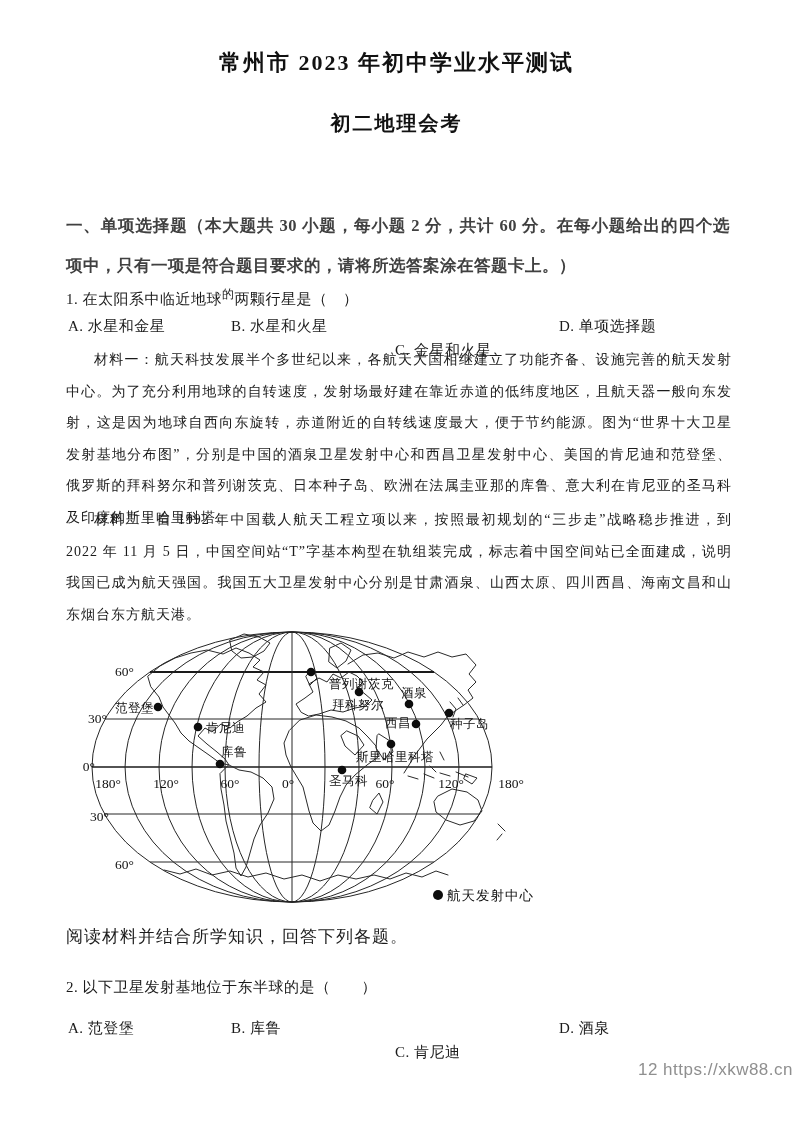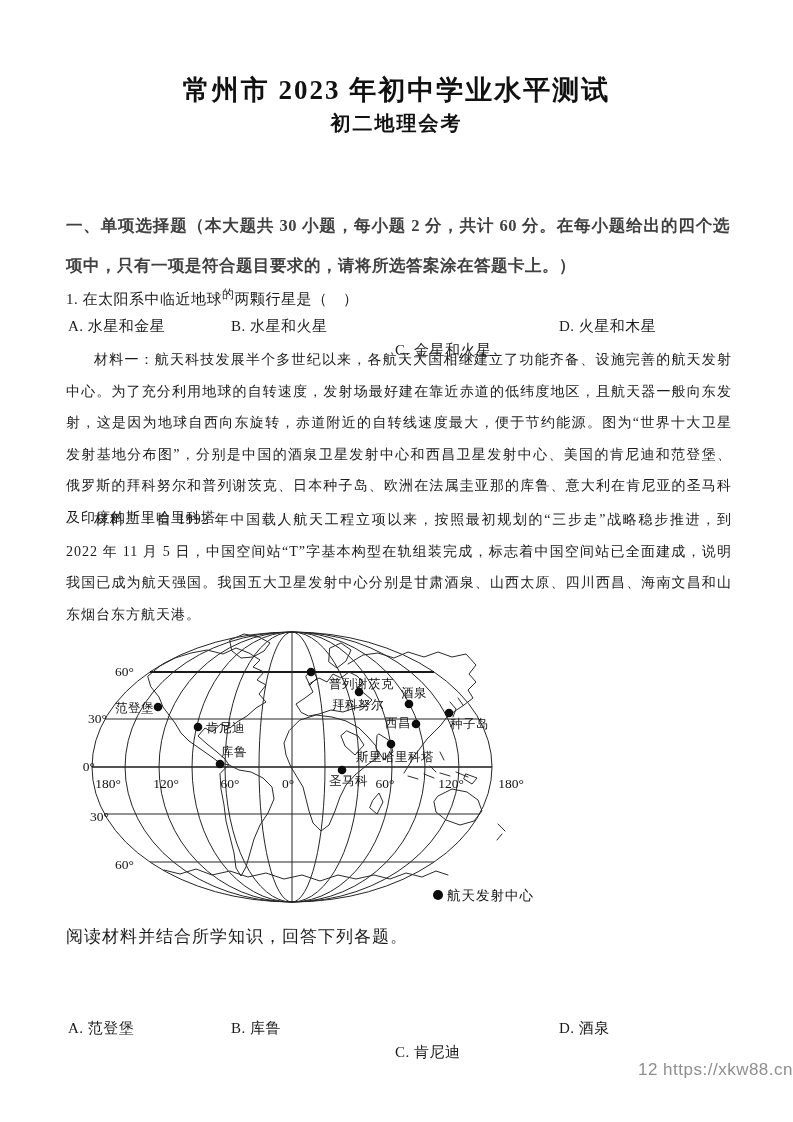--- a/index.html
+++ b/index.html
@@ -8,21 +8,21 @@
     width:793px;height:1122px;
     background:#ffffff;
     font-family:"Liberation Serif","DejaVu Serif",serif;
     color:#1b1b1b;
     overflow:hidden;
   }
   .doc-title{
     position:absolute;left:0;width:793px;text-align:center;
     font-weight:bold;margin:0;color:#111;
   }
-  .doc-title.l1{top:72px;font-size:27px;letter-spacing:2px;}
+  .doc-title.l1{top:48px;font-size:22px;letter-spacing:2px;}
   .doc-title.l2{top:110px;font-size:20px;letter-spacing:2px;}
   .section-heading{
     position:absolute;top:206px;left:66px;width:664px;
     font-size:16.5px;font-weight:bold;line-height:40px;
     text-align:justify;letter-spacing:0.5px;color:#404040;
   }
   .q-line{
     position:absolute;left:66px;width:680px;
     font-size:15px;letter-spacing:0.5px;color:#1b1b1b;
   }
@@ -73,21 +73,21 @@
   <h2 class="doc-title l2">初二地理会考</h2>
 
   <div class="section-heading">一、单项选择题（本大题共 30 小题，每小题 2 分，共计 60 分。在每小题给出的四个选项中，只有一项是符合题目要求的，请将所选答案涂在答题卡上。）</div>
 
   <div class="q-line q1-line"><span>1. 在太阳系中临近地球</span><sup>的</sup><span>两颗行星是（　）</span></div>
 
   <div class="opts-row opts1">
     <span class="opt a">A. 水星和金星</span>
     <span class="opt b">B. 水星和火星</span>
     <span class="opt c">C. 金星和火星</span>
-    <span class="opt d">D. 火星和木星</span>
+    <span class="opt d">D. 单项选择题</span>
   </div>
 
   <p class="material m1">材料一：航天科技发展半个多世纪以来，各航天大国相继建立了功能齐备、设施完善的航天发射中心。为了充分利用地球的自转速度，发射场最好建在靠近赤道的低纬度地区，且航天器一般向东发射，这是因为地球自西向东旋转，赤道附近的自转线速度最大，便于节约能源。图为“世界十大卫星发射基地分布图”，分别是中国的酒泉卫星发射中心和西昌卫星发射中心、美国的肯尼迪和范登堡、俄罗斯的拜科努尔和普列谢茨克、日本种子岛、欧洲在法属圭亚那的库鲁、意大利在肯尼亚的圣马科及印度的斯里哈里科塔。</p>
   <p class="material m2">材料二：自 1992 年中国载人航天工程立项以来，按照最初规划的“三步走”战略稳步推进，到 2022 年 11 月 5 日，中国空间站“T”字基本构型在轨组装完成，标志着中国空间站已全面建成，说明我国已成为航天强国。我国五大卫星发射中心分别是甘肃酒泉、山西太原、四川西昌、海南文昌和山东烟台东方航天港。</p>
 
   <svg id="world-map" class="map-wrap" viewBox="0 0 490 292" role="img">
 
     <g>
       <ellipse class="grid" cx="214" cy="143" rx="200" ry="135"></ellipse>
       <line class="grid-bold" x1="72" y1="48" x2="356" y2="48"></line>
@@ -162,20 +162,21 @@
       <text x="88" y="164" text-anchor="middle" class="deg-label">120°</text>
       <text x="152" y="164" text-anchor="middle" class="deg-label">60°</text>
       <text x="210" y="164" text-anchor="middle" class="deg-label">0°</text>
       <text x="307" y="164" text-anchor="middle" class="deg-label">60°</text>
       <text x="373" y="164" text-anchor="middle" class="deg-label">120°</text>
       <text x="433" y="164" text-anchor="middle" class="deg-label">180°</text>
     </svg>
 
   <div class="after-map-note">阅读材料并结合所学知识，回答下列各题。</div>
 
+  <div class="q-line q2-line">2. 以下卫星发射基地位于东半球的是（　　）</div>
 
   <div class="opts-row opts2">
     <span class="opt a">A. 范登堡</span>
     <span class="opt b">B. 库鲁</span>
     <span class="opt c">C. 肯尼迪</span>
     <span class="opt d">D. 酒泉</span>
   </div>
 
   <div class="footer">
     <span>12 https://xkw88.cn</span>

